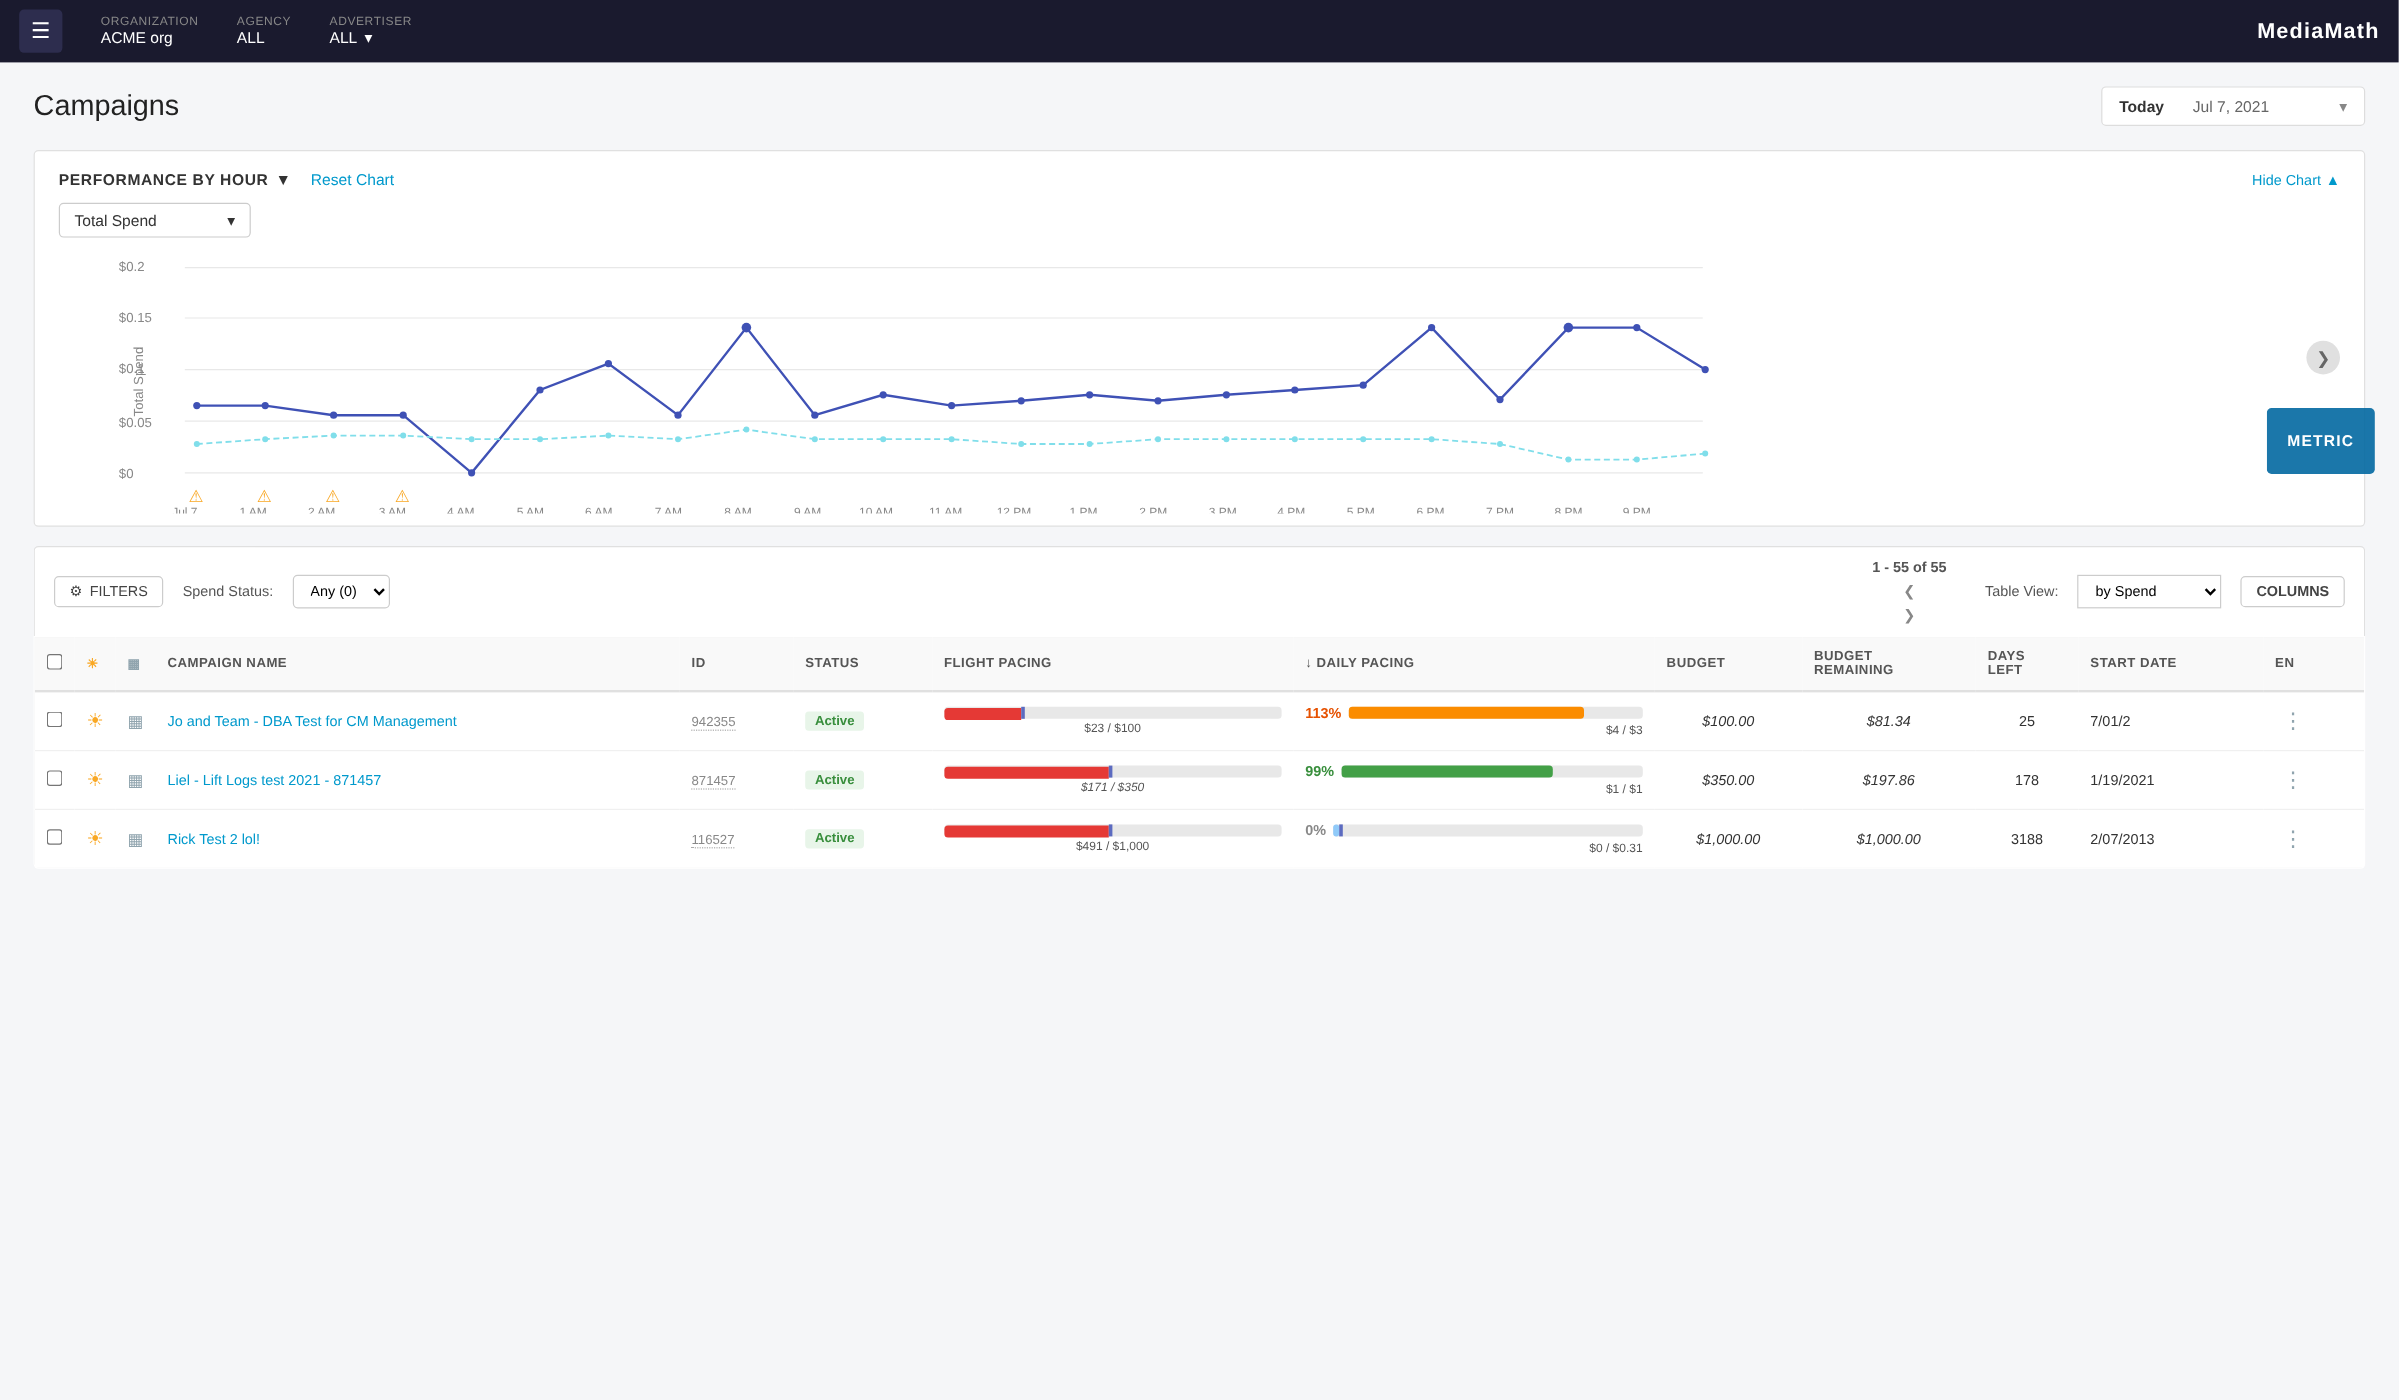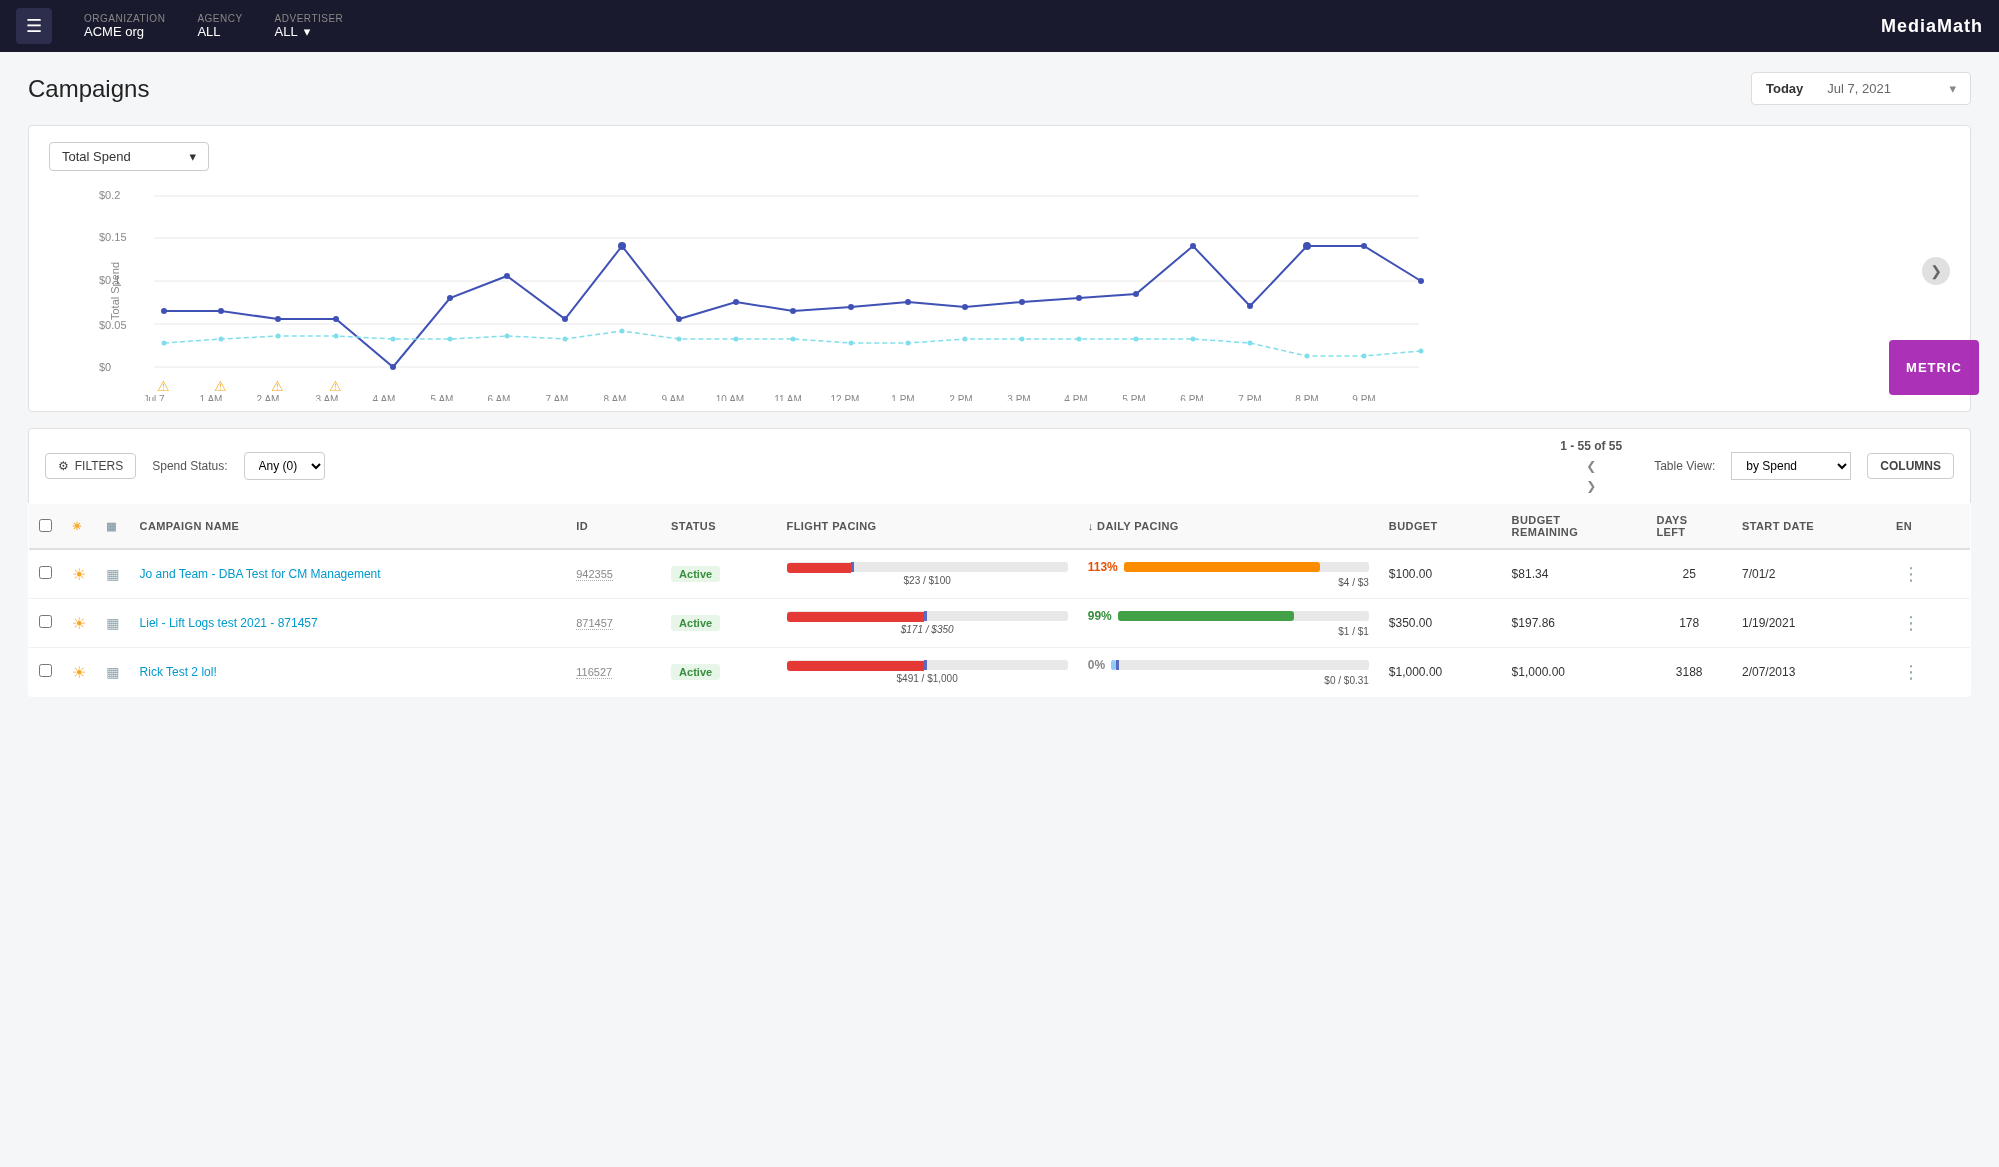--- a/index.html
+++ b/index.html
@@ -169,21 +169,21 @@
       border-radius: 3px;
       font-size: 11px;
       font-weight: 700;
     }
     .status-active { background: #e8f5e9; color: #388e3c; }
 
     
     .pacing-cell { min-width: 180px; }
 
     .col-center { text-align: center; }
-    .col-right { text-align: left; }
+    .col-right { text-align: center; font-style: italic; }
 
     .row-menu-btn {
       background: none; border: none; cursor: pointer; color: #90a4ae; font-size: 18px;
       padding: 2px 6px;
     }
 
     
     .chart-scroll-arrow {
       position: absolute;
       right: -8px;
@@ -248,20 +248,33 @@
   <div class="page-header">
     <h1 class="page-title">Campaigns</h1>
     <button class="date-picker-btn">
       <span style="font-weight:600;color:#333;">Today</span>
       <span style="color:#666; margin-left:14px;">Jul 7, 2021</span>
       <span style="color:#888; margin-left:auto;">▾</span>
     </button>
   </div>
 
   <div class="chart-section">
+    <div class="chart-top-bar">
+      <div class="chart-top-left">
+        <span class="perf-label">
+          <span>PERFORMANCE BY  HOUR</span>
+          <span>▼</span>
+        </span>
+        <button class="reset-chart-btn">Reset Chart</button>
+      </div>
+      <button class="hide-chart-btn">
+        <span>Hide Chart</span>
+        <span>▲</span>
+      </button>
+    </div>
 
     
     <div class="metric-dropdown" style="display:inline-flex; width:160px;">
       <span>Total Spend</span>
       <span>▾</span>
     </div>
 
     
     <div class="chart-container" style="position:relative;">
       <svg width="1340" height="220" viewBox="0 0 1340 220" style="display:block; margin-left:50px;">
@@ -553,15 +566,15 @@
     <td>2/07/2013</td>
     <td>
       <button class="row-menu-btn">⋮</button>
     </td>
   </tr>
       </tbody>
   </table>
 
 </div>
 
-<div class="metric-overlay" style="position:fixed; right:20px; top:340px; width:90px; height:55px; background:#a21caf; border-radius:4px; display:flex; align-items:center; justify-content:center;">
+<div class="metric-overlay" style="position:fixed; right:20px; top:340px; width:90px; height:55px; background:#0369a1; border-radius:4px; display:flex; align-items:center; justify-content:center;">
   <span style="color:#fff; font-size:13px; font-weight:700; letter-spacing:1px;">METRIC</span>
 </div>
 
 </body></html>

